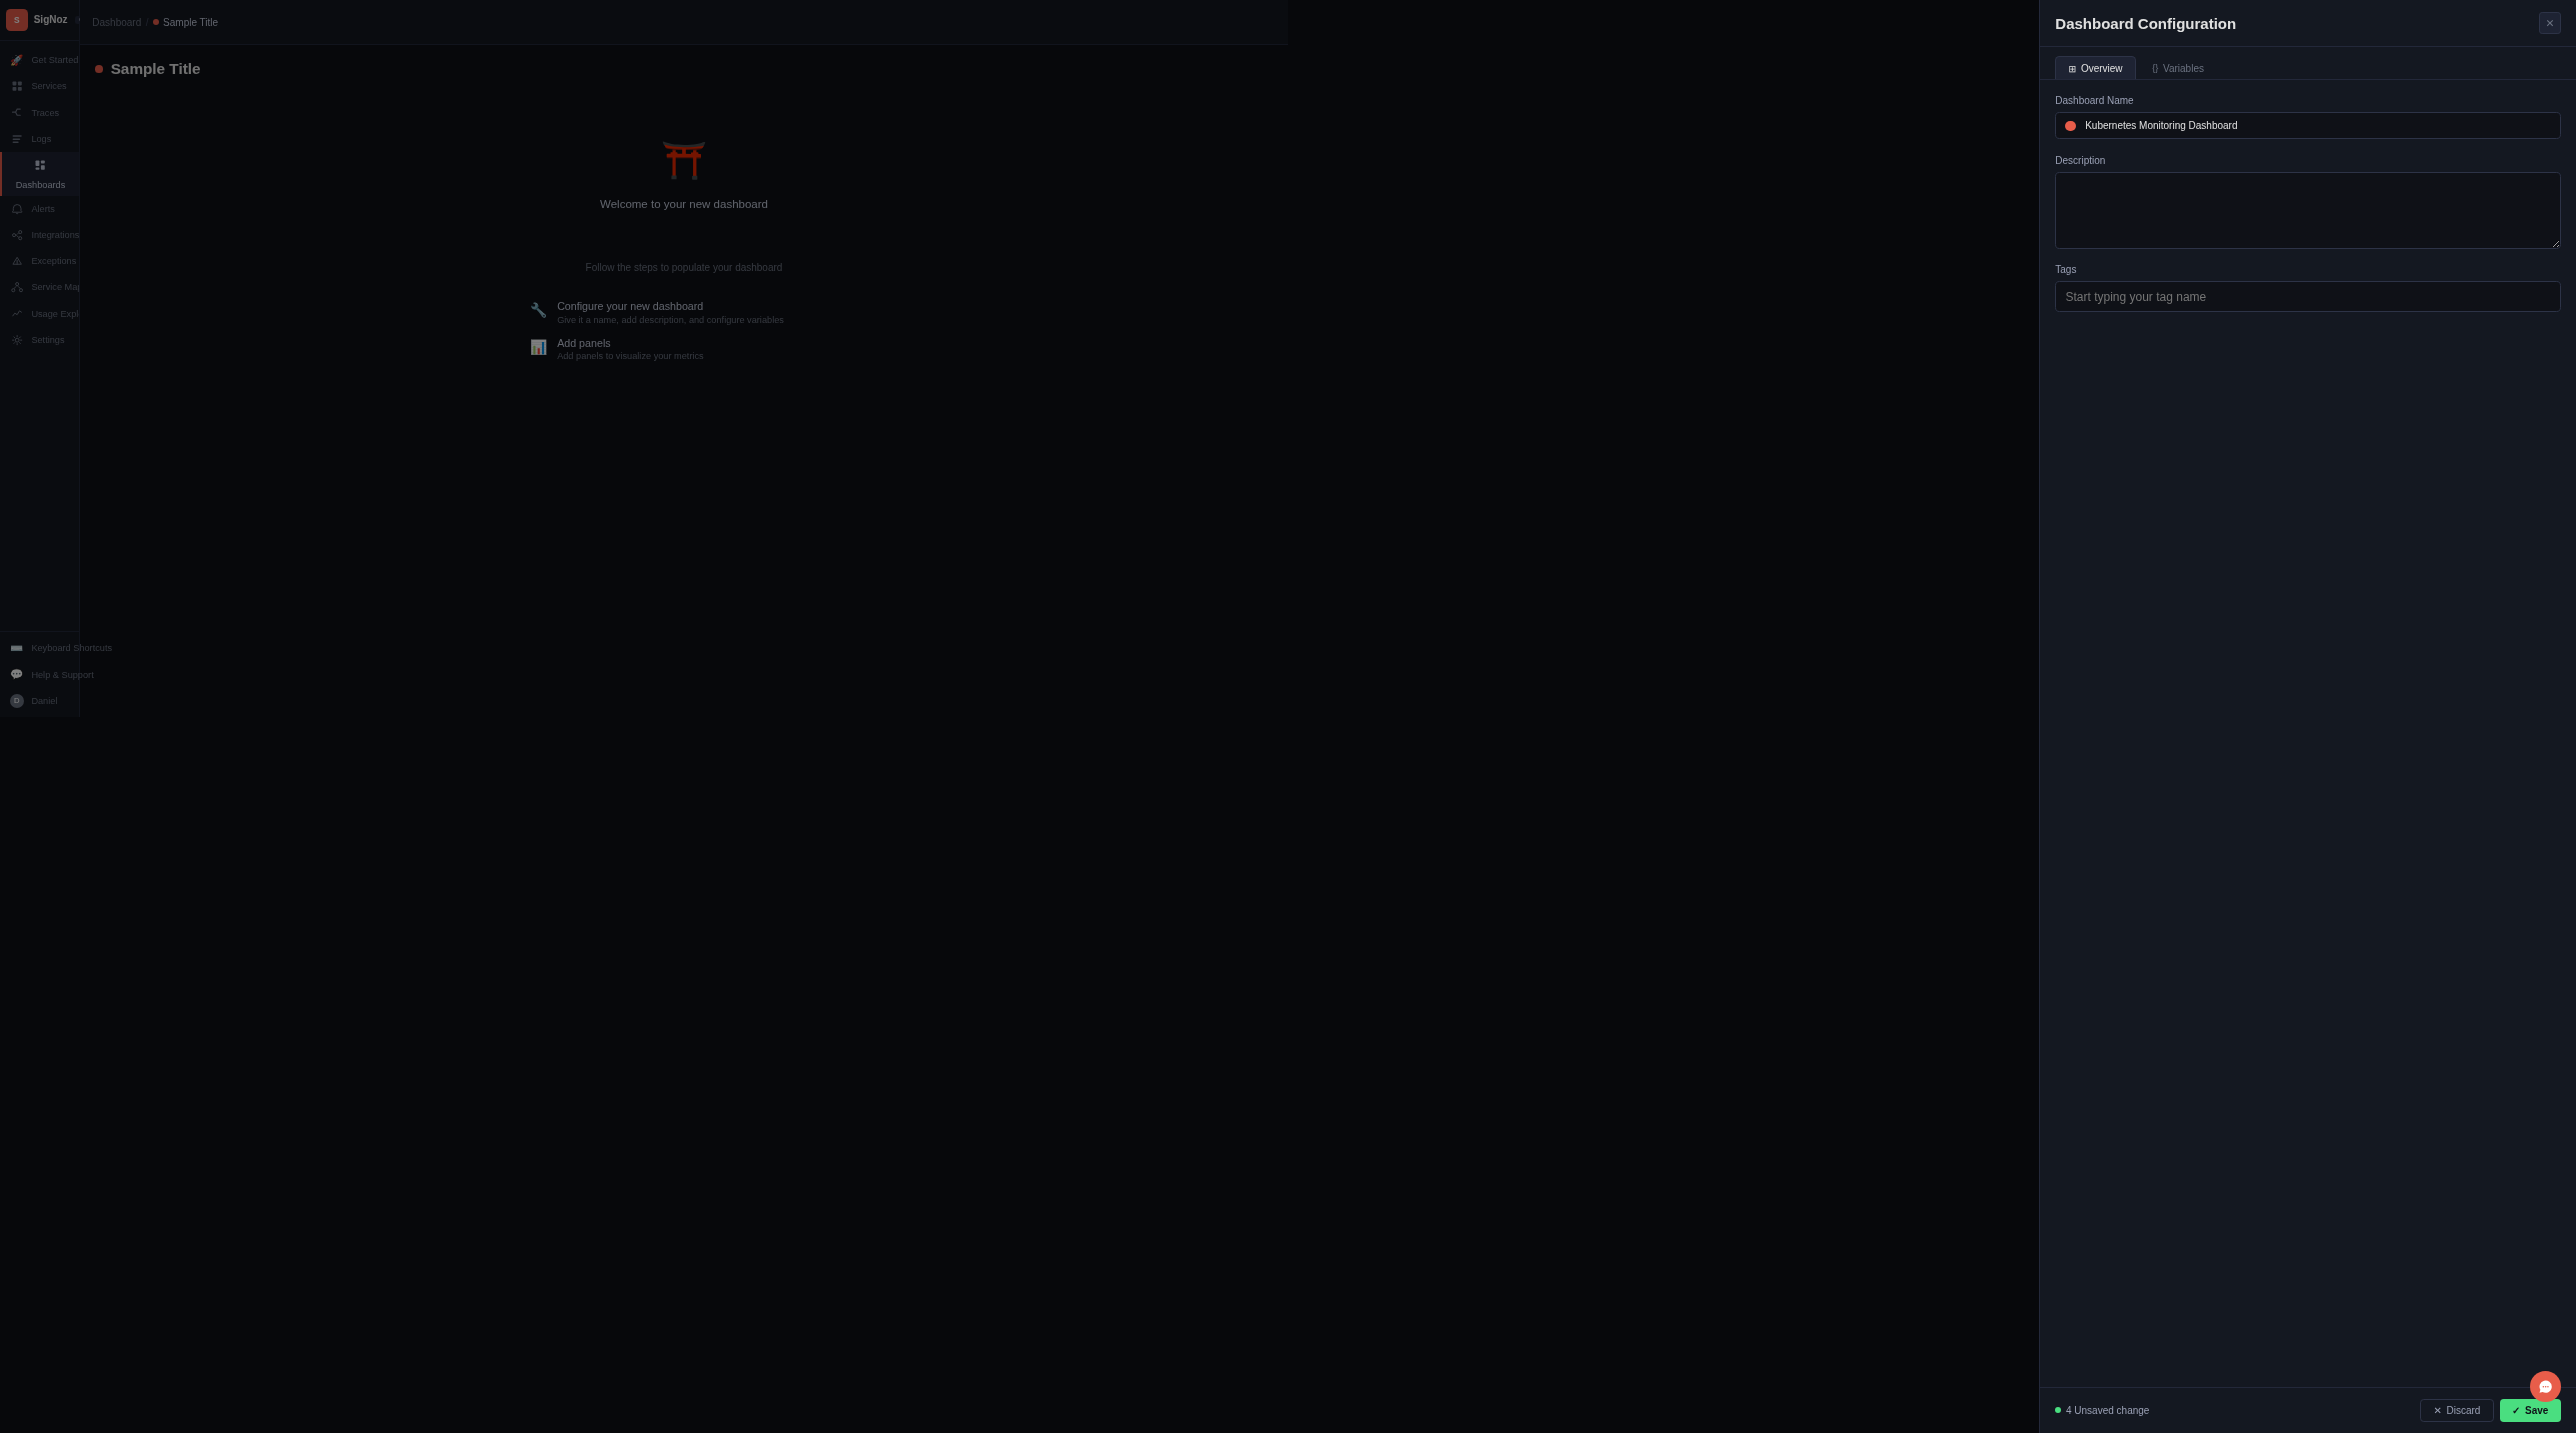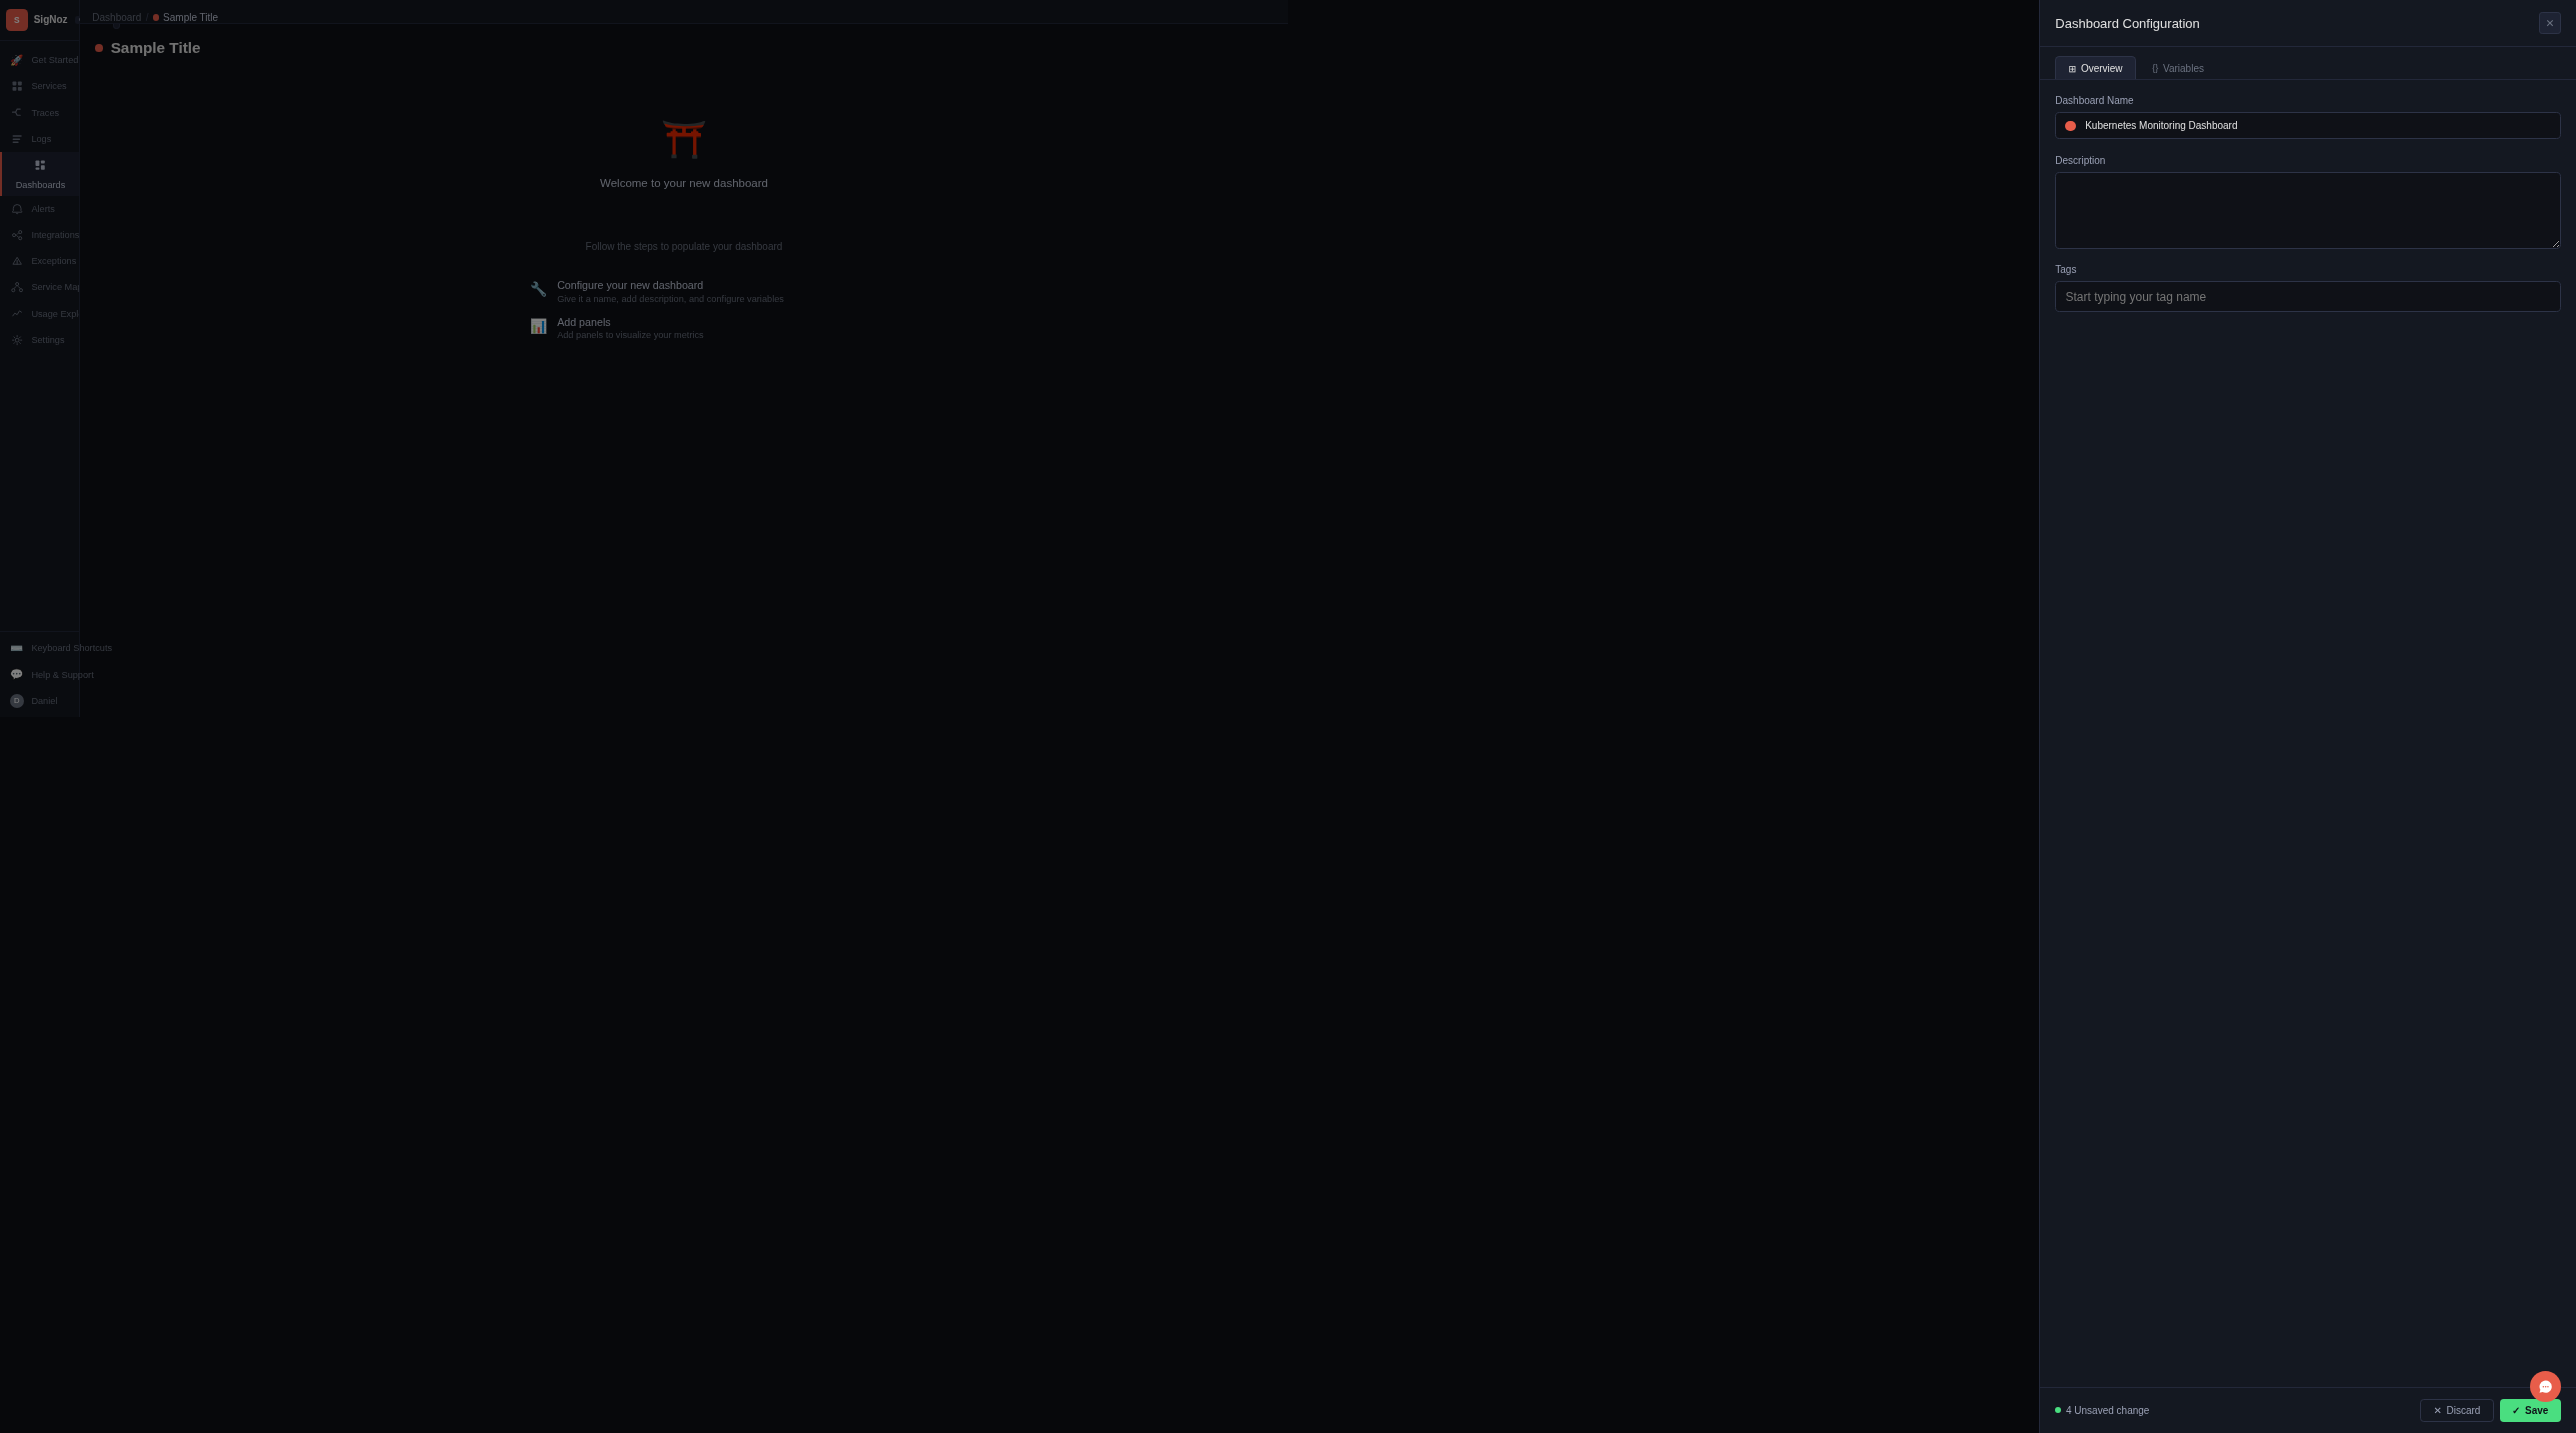--- a/index.html
+++ b/index.html
@@ -136,23 +136,23 @@
       flex: 1;
       display: flex;
       flex-direction: column;
       overflow: hidden;
     }
 
     .header {
       background: #141821;
       border-bottom: 0.8px solid #23283a;
       padding: 0 12.3px;
-      height: 24px;
-      display: flex;
-      align-items: flex-end;
+      height: 45px;
+      display: flex;
+      align-items: center;
       gap: 6.1px;
     }
 
     .breadcrumb {
       display: flex;
       align-items: center;
       gap: 4.6px;
       font-size: 10px;
       color: #6b7280;
     }
@@ -294,22 +294,22 @@
 
     .config-header {
       padding: 12.3px 15.3px;
       border-bottom: 0.8px solid #23283a;
       display: flex;
       align-items: center;
       justify-content: space-between;
     }
 
     .config-title {
-      font-size: 13px;
-      font-weight: 400;
+      font-size: 15px;
+      font-weight: 700;
       color: #e0e0e0;
     }
 
     .close-btn {
       width: 21.5px;
       height: 21.5px;
       background: #1e2333;
       border: 0.8px solid #2d3347;
       border-radius: 3.1px;
       display: flex;

